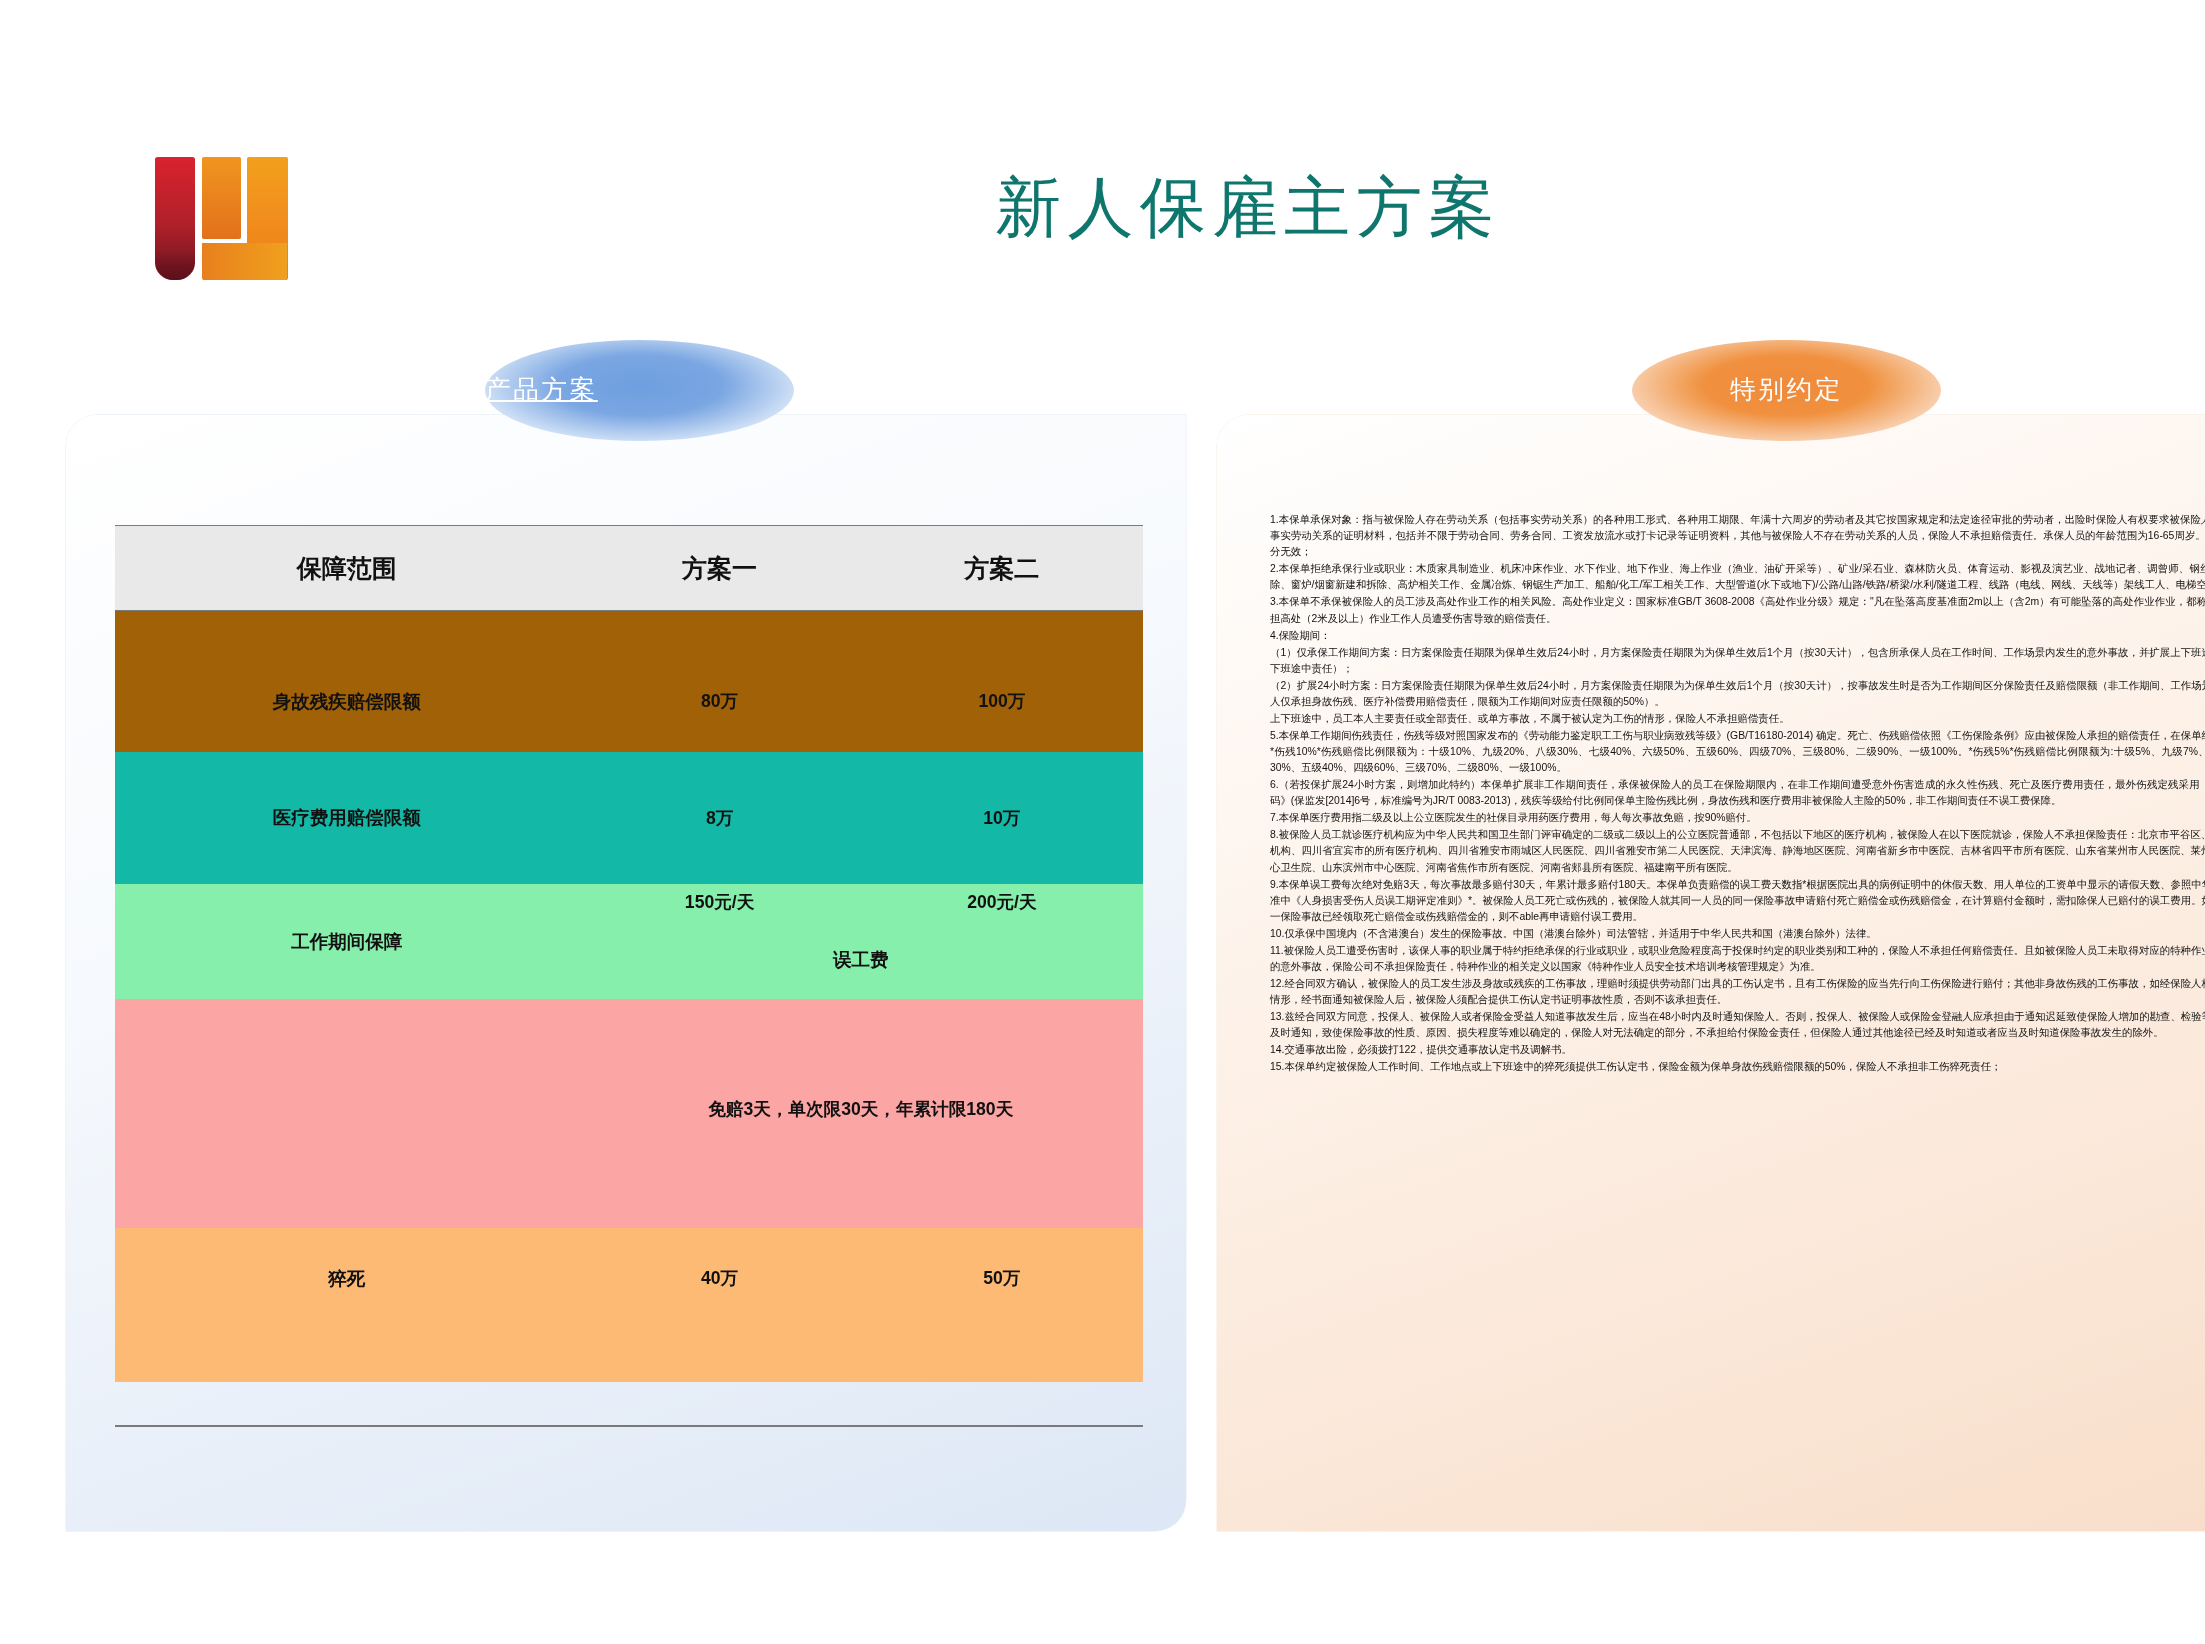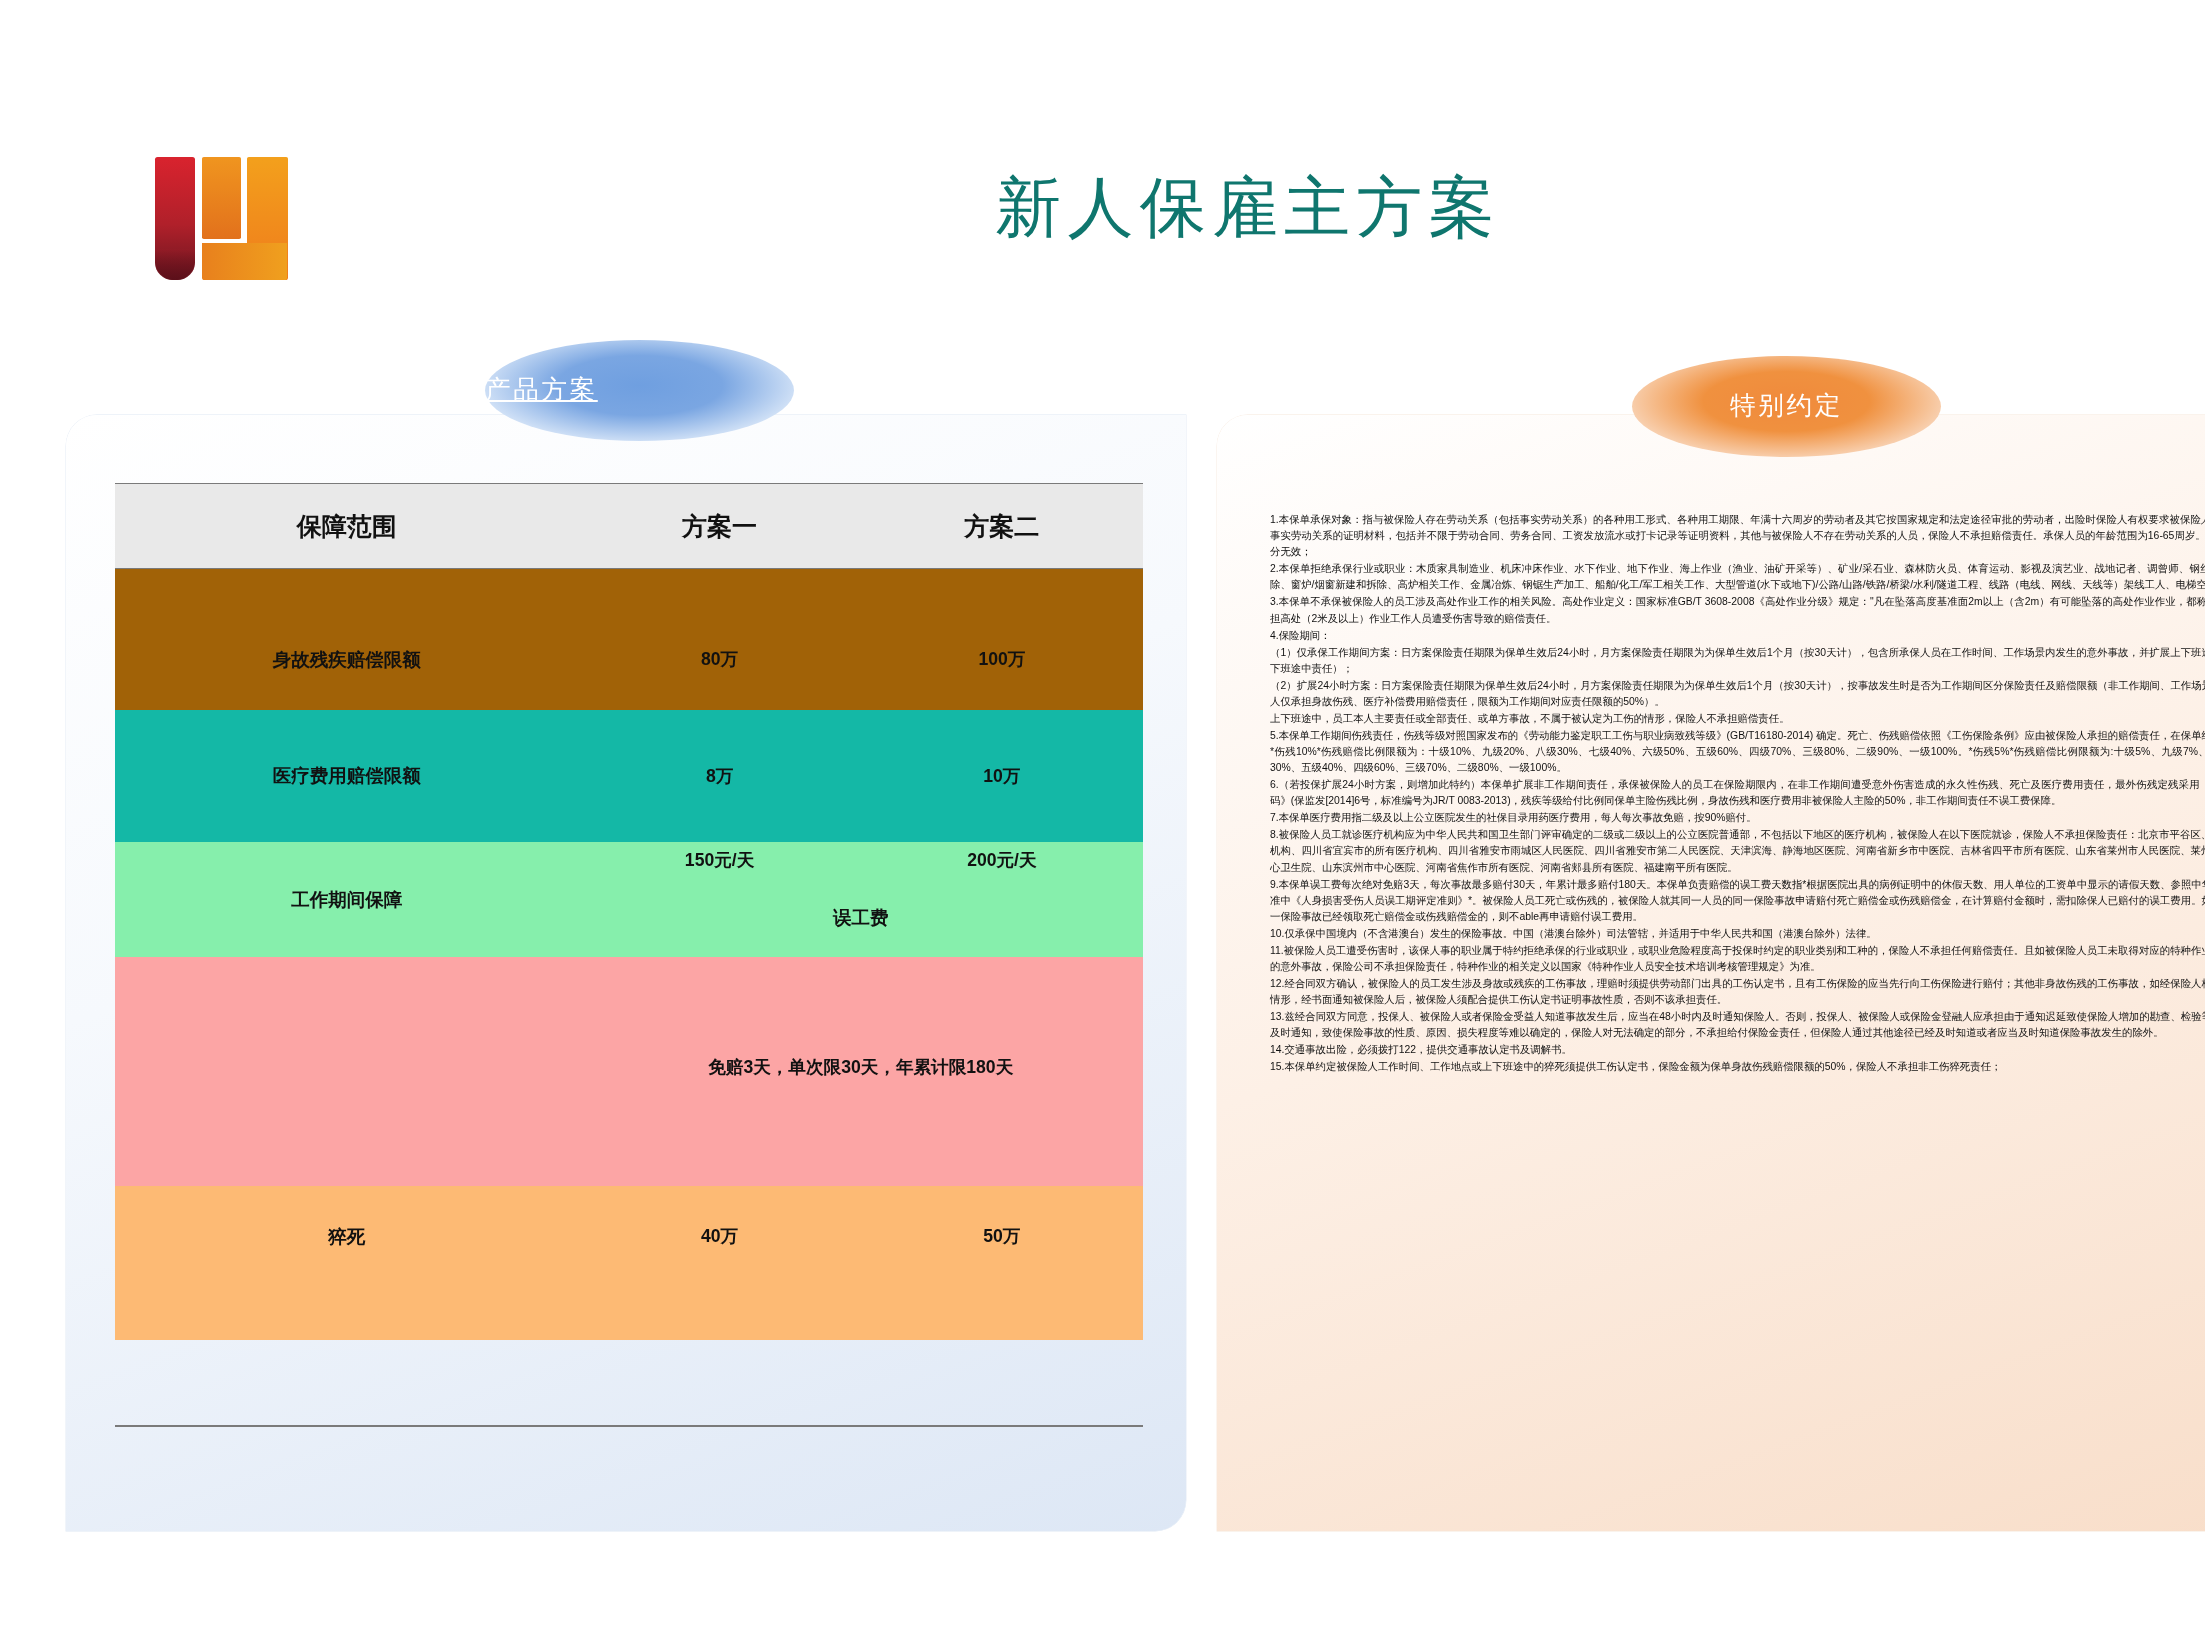--- a/index.html
+++ b/index.html
@@ -122,41 +122,41 @@
     top: 415px;
     width: 1164px;
     height: 1116px;
     background: linear-gradient(160deg, #ffffff 0%, #fdf0e6 45%, #f8ddc8 100%);
     border-radius: 31px 0 31px 0;
     box-shadow: 0 0 0 0.4px rgba(240,215,195,0.6);
   }
   .ellipse-orange {
     position: absolute;
     left: 1632px;
-    top: 356px;
+    top: 340px;
     width: 309px;
     height: 101px;
     border-radius: 50%;
     background: radial-gradient(ellipse at 50% 45%, #f08a3c 0%, #f0913f 38%, #f8cfae 72%, rgba(252,232,214,0.35) 100%);
   }
   .ellipse-orange .lbl {
     position: absolute;
     left: 0; right: 0;
     top: 32px;
     text-align: center;
     font-size: 25.6px;
     color: #ffffff;
     letter-spacing: 2.6px;
   }
 
   
   .tbl {
     position: absolute;
     left: 115px;
-    top: 483px;
+    top: 525px;
     width: 1028px;
     border-collapse: collapse;
     font-size: 17.6px;
   }
   .tbl td {
     vertical-align: middle;
     text-align: center;
     padding: 0;
   }
   .hdr-row td {

